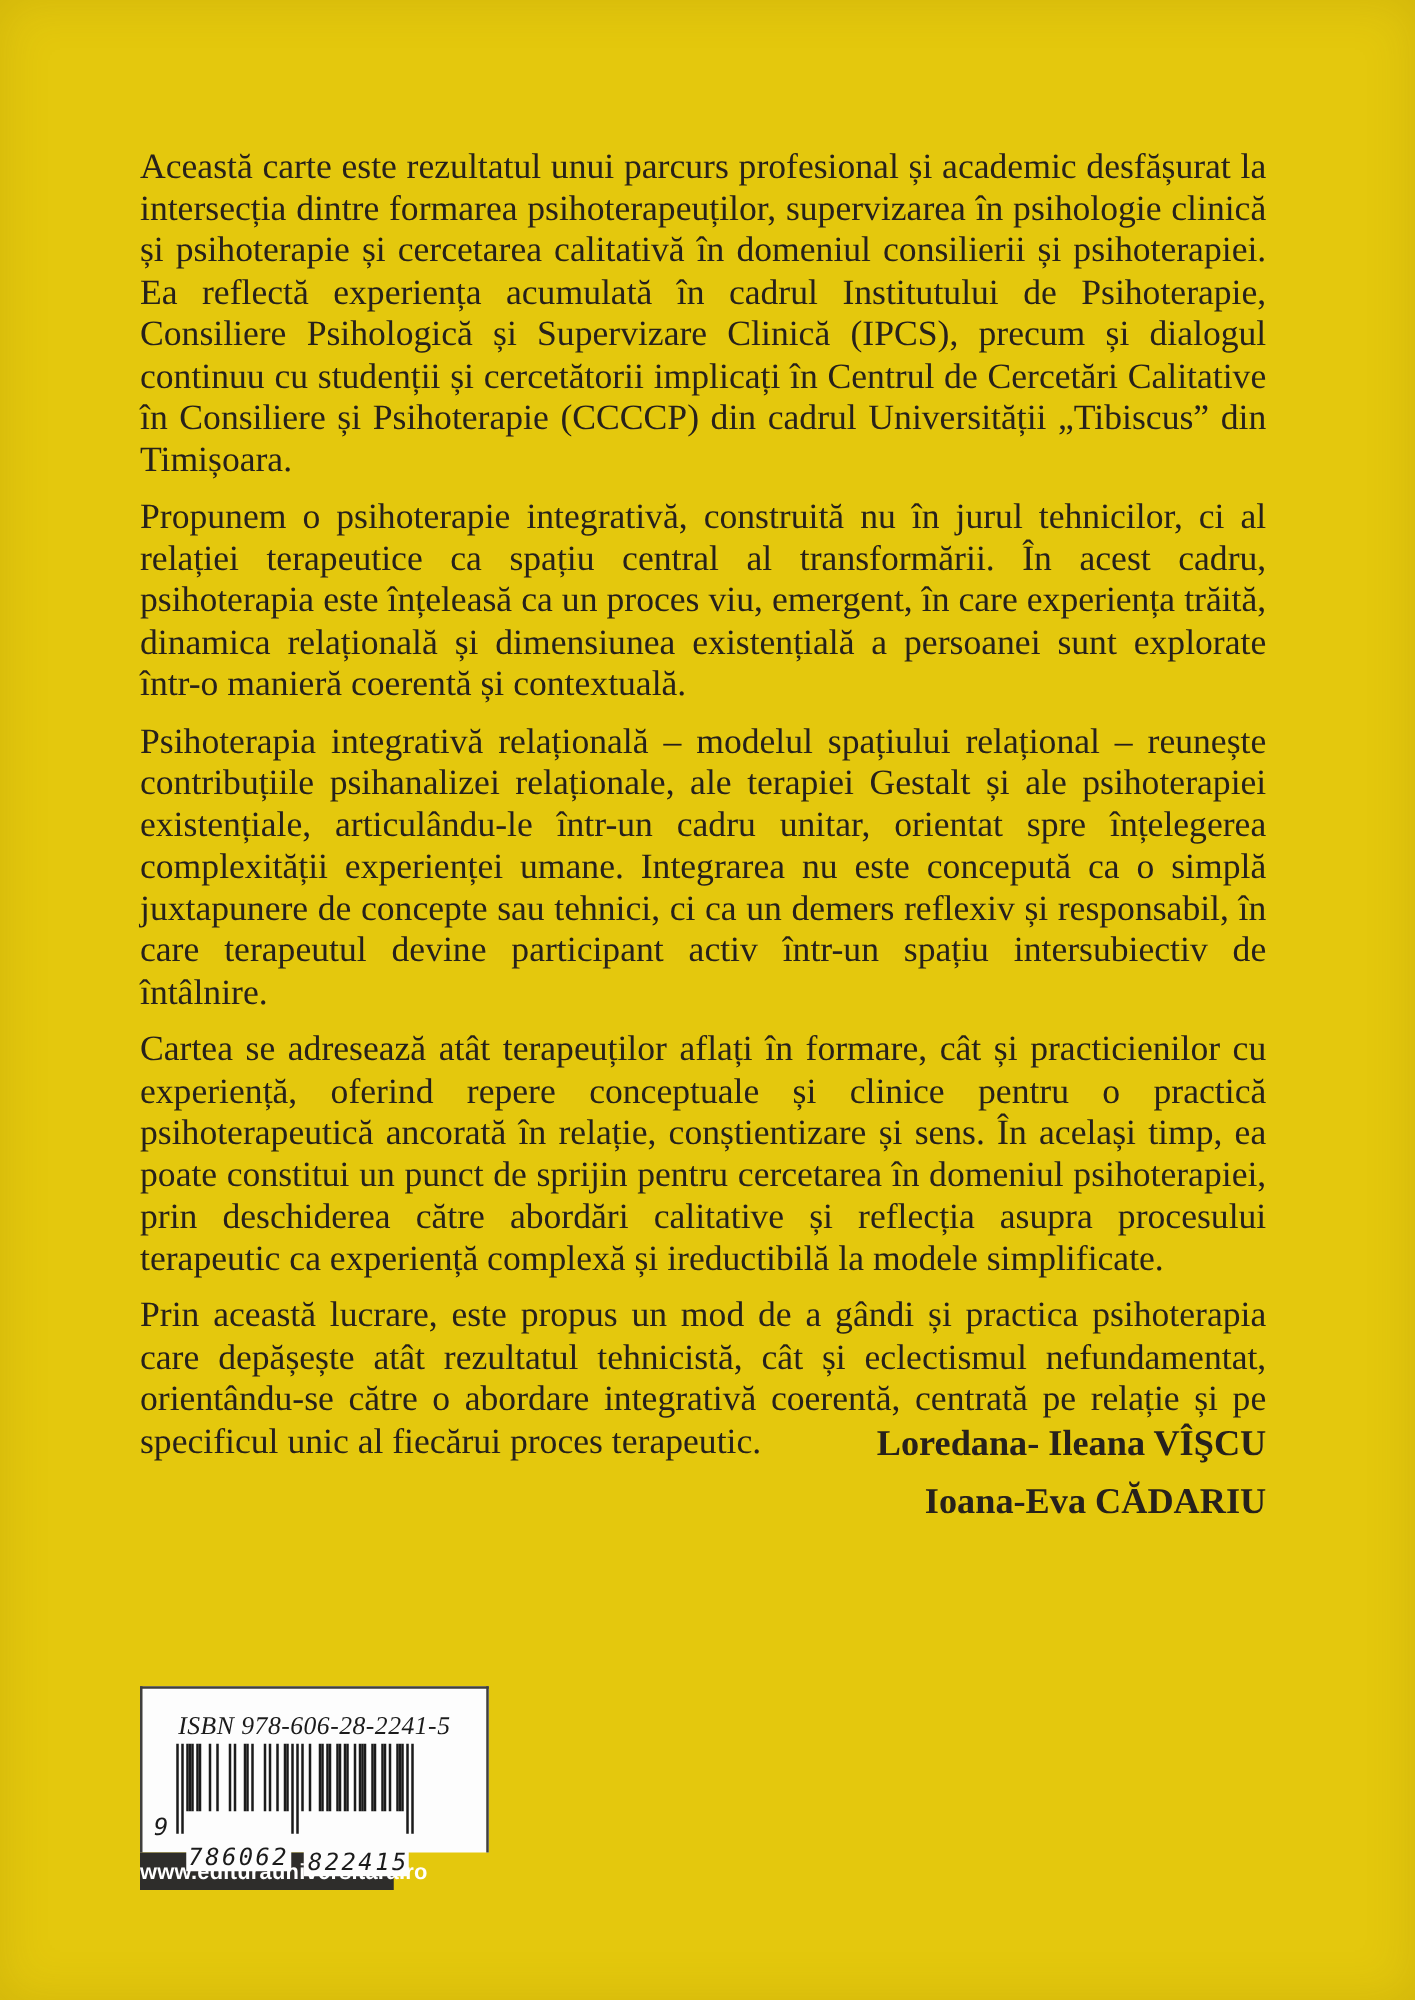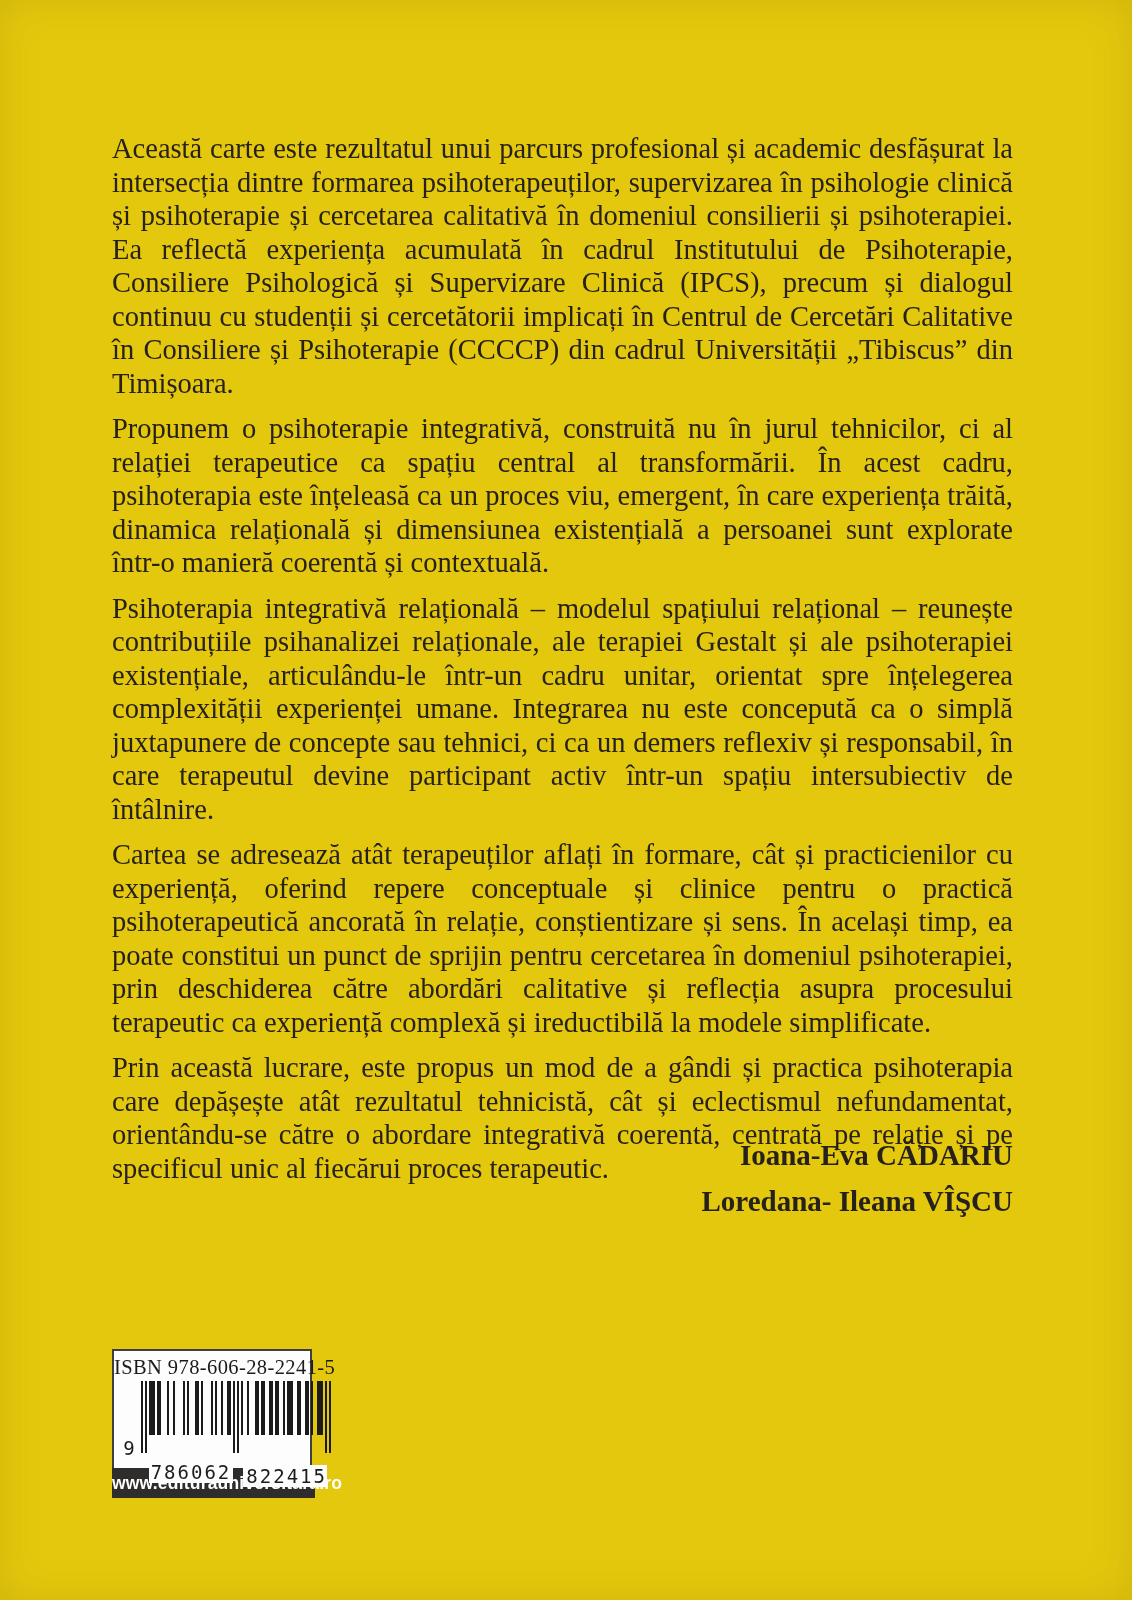--- a/index.html
+++ b/index.html
@@ -19,21 +19,21 @@
   }
   .cover{
     position:relative;
     width:1132px;height:1600px;
     background:var(--cover-background);
     overflow:hidden;
     box-shadow:inset 0 0 40px rgba(120,95,0,0.18);
   }
   .description{
     position:absolute;
-    left:112px;top:132px;width:901px;
+    left:112px;top:117px;width:901px;
     color:var(--body-text-color);
     font-size:28.5px;
     line-height:33.5px;
     text-align:justify;
   }
   .description p{margin:0 0 12px 0;}
   .description p:last-child{margin-bottom:0;}
   .authors{
     position:absolute;
     left:112px;top:1132px;width:901px;
@@ -42,26 +42,27 @@
     font-weight:bold;
     font-size:29px;
     line-height:46px;
   }
   .isbn-panel{
     position:absolute;
     left:112px;top:1349px;width:231px;
   }
   .isbn-white{
     box-sizing:border-box;
-    width:200px;
+    width:279px;
     background:var(--panel-background);
     border:2px solid var(--panel-border-color);
     border-bottom:none;
-    padding-top:4px;
+    padding-top:18px;
     padding-bottom:5px;
+    font-style:italic;
   }
   .isbn-label{
     text-align:center;
     font-family:"Liberation Serif","DejaVu Serif",serif;
     font-size:20.5px;
     line-height:24px;
     letter-spacing:0.4px;
     color:var(--barcode-bar-color);
     white-space:nowrap;
   }
@@ -112,22 +113,22 @@
 
   <div class="description">
     <p>Această carte este rezultatul unui parcurs profesional și academic desfășurat la intersecția dintre formarea psihoterapeuților, supervizarea în psihologie clinică și psihoterapie și cercetarea calitativă în domeniul consilierii și psihoterapiei. Ea reflectă experiența acumulată în cadrul Institutului de Psihoterapie, Consiliere Psihologică și Supervizare Clinică (IPCS), precum și dialogul continuu cu studenții și cercetătorii implicați în Centrul de Cercetări Calitative în Consiliere și Psihoterapie (CCCCP) din cadrul Universității „Tibiscus” din Timișoara.</p>
     <p>Propunem o psihoterapie integrativă, construită nu în jurul tehnicilor, ci al relației terapeutice ca spațiu central al transformării. În acest cadru, psihoterapia este înțeleasă ca un proces viu, emergent, în care experiența trăită, dinamica relațională și dimensiunea existențială a persoanei sunt explorate într-o manieră coerentă și contextuală.</p>
     <p>Psihoterapia integrativă relațională – modelul spațiului relațional – reunește contribuțiile psihanalizei relaționale, ale terapiei Gestalt și ale psihoterapiei existențiale, articulându-le într-un cadru unitar, orientat spre înțelegerea complexității experienței umane. Integrarea nu este concepută ca o simplă juxtapunere de concepte sau tehnici, ci ca un demers reflexiv și responsabil, în care terapeutul devine participant activ într-un spațiu intersubiectiv de întâlnire.</p>
     <p>Cartea se adresează atât terapeuților aflați în formare, cât și practicienilor cu experiență, oferind repere conceptuale și clinice pentru o practică psihoterapeutică ancorată în relație, conștientizare și sens. În același timp, ea poate constitui un punct de sprijin pentru cercetarea în domeniul psihoterapiei, prin deschiderea către abordări calitative și reflecția asupra procesului terapeutic ca experiență complexă și ireductibilă la modele simplificate.</p>
     <p>Prin această lucrare, este propus un mod de a gândi și practica psihoterapia care depășește atât rezultatul tehnicistă, cât și eclectismul nefundamentat, orientându-se către o abordare integrativă coerentă, centrată pe relație și pe specificul unic al fiecărui proces terapeutic.</p>
   </div>
 
   <div class="authors">
+    <div>Loredana- Ileana VÎŞCU</div>
     <div>Ioana-Eva CĂDARIU</div>
-    <div>Loredana- Ileana VÎŞCU</div>
   </div>
 
   <div class="isbn-panel">
     <div class="isbn-white">
       <div class="isbn-label">ISBN 978-606-28-2241-5</div>
       <div class="barcode-area">
         <div class="bars" id="barcode-bars">
             <div class="m bar guard"></div>
             <div class="m guard"></div>
             <div class="m bar guard"></div>

